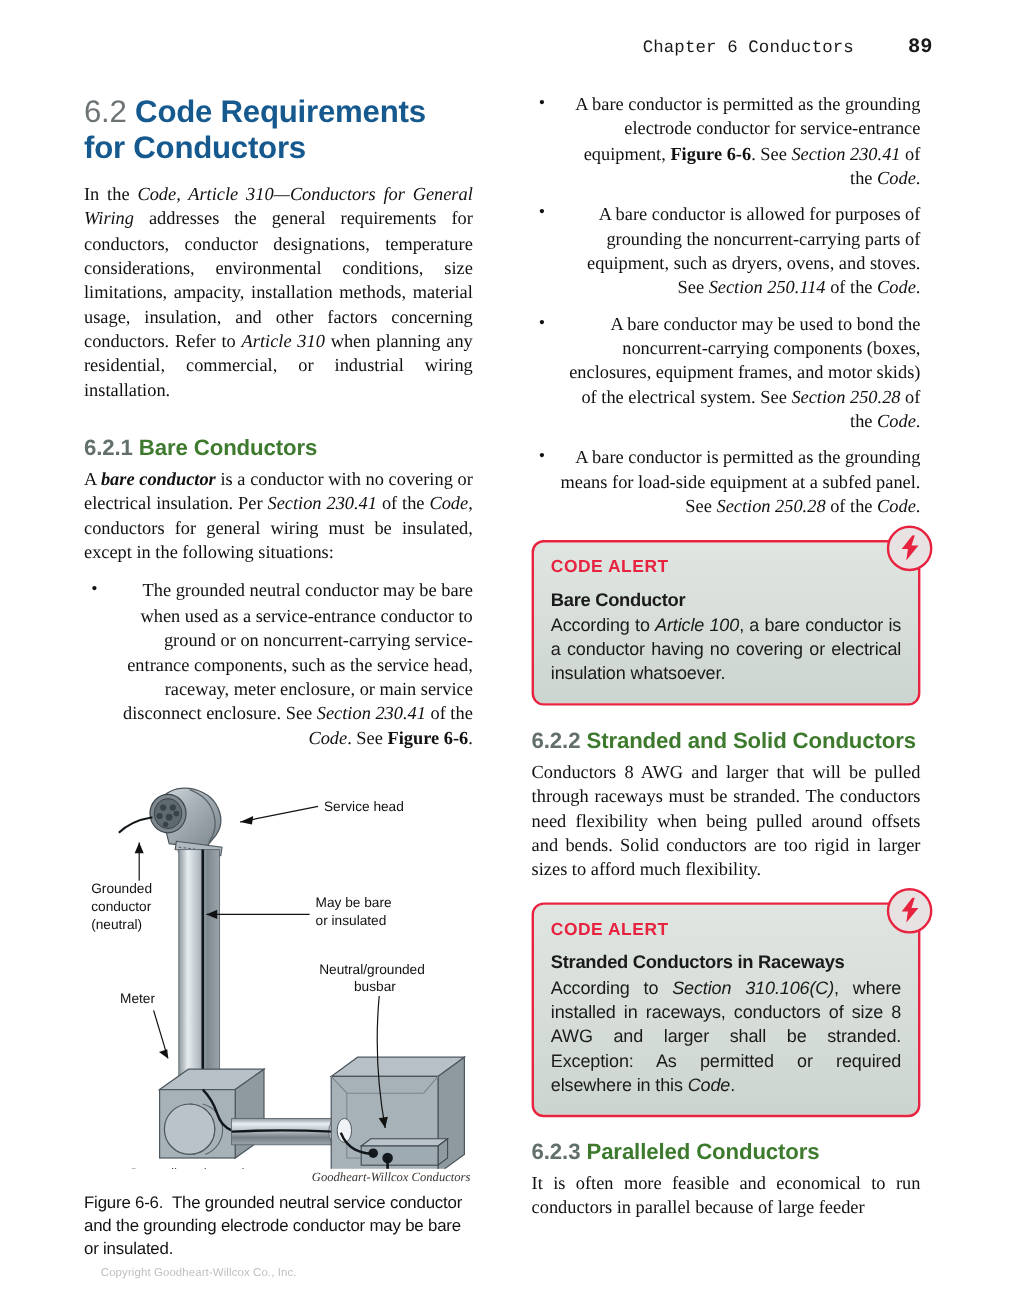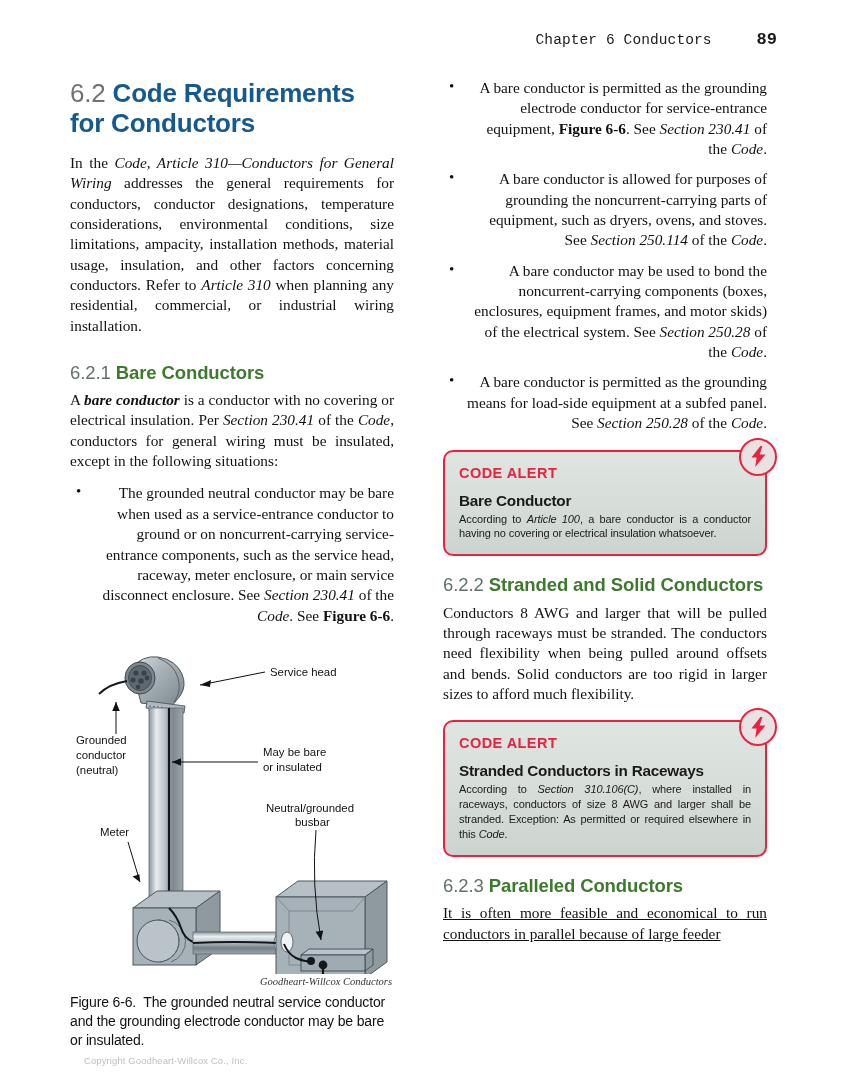--- a/index.html
+++ b/index.html
@@ -44,32 +44,32 @@
 
   h2.sub {
     margin:0 0 6px 0;
     font-family:"Liberation Sans", sans-serif;
     font-weight:bold;
     font-size:18.5px;
     line-height:1.2;
     color:#3e7a2e;
     letter-spacing:-0.1px;
   }
-  h2.sub .num { color:#63706a; font-weight:normal; }
+  h2.sub .num { color:#63706a; font-weight:bold; }
 
   
   p.body {
     margin:0 0 12px 0;
     font-size:15.3px;
     line-height:1.33;
     text-align:justify;
     text-justify:inter-word;
     hyphens:none;
   }
-  p.body.last { margin-bottom:0;text-decoration:underline; }
+  p.body.last { margin-bottom:0; }
   i, .it { font-style:italic; }
   b, .bd { font-weight:bold; }
 
   ul.bl { margin:0; padding:0; list-style:none; }
   ul.bl li {
     position:relative;
     padding-left:22px;
     margin-bottom:11px;
     font-size:15.3px;
     line-height:1.33;
@@ -109,21 +109,21 @@
   }
   .alert .atitle {
     font-family:"Liberation Sans", sans-serif;
     font-weight:bold; font-size:15.3px;
     color:#1a1a1a;
     margin:0 0 2px 0;
     letter-spacing:-0.25px;
   }
   .alert .atext {
     font-family:"Liberation Sans", sans-serif;
-    font-size:11px;
+    font-size:15px;
     line-height:1.36;
     color:#1a1a1a;
     text-align:justify;
     margin:0;
     letter-spacing:-0.1px;
   }
 
   
   .figwrap { margin-top:18px; }
   .figure-art { display:block; margin:0 auto; }

